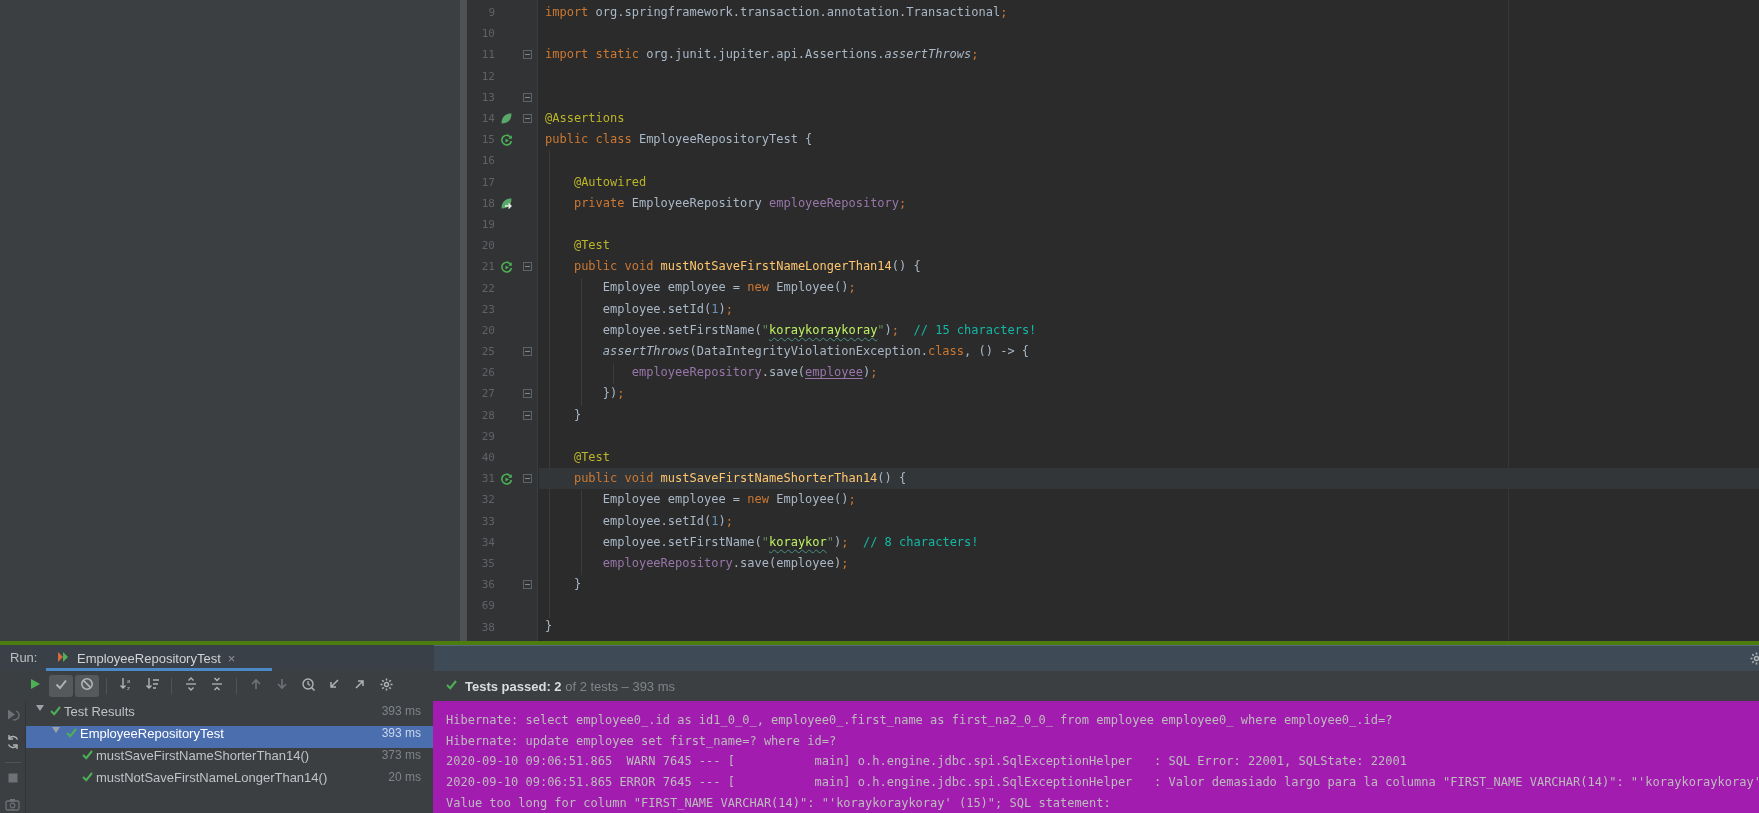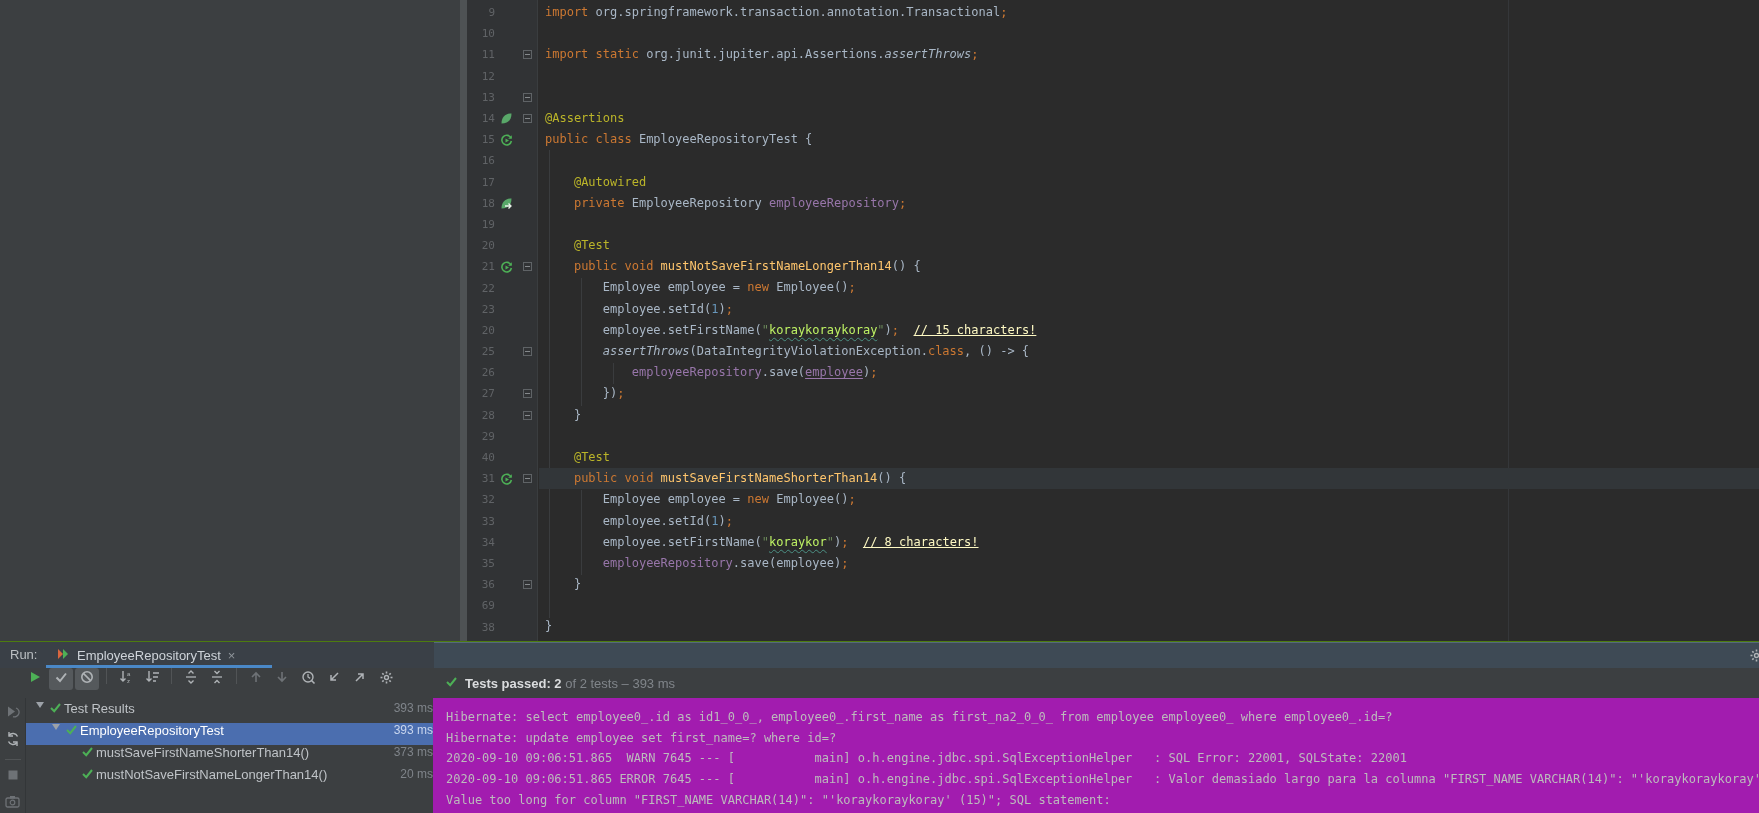--- a/index.html
+++ b/index.html
@@ -27,62 +27,62 @@
   .fold-box { width:9px; height:9px; border:1px solid #5f6366; background:#313335;
               display:flex; align-items:center; justify-content:center; }
   .fold-box::after { content:""; width:5px; height:1px; background:#85898c; }
   .code { white-space:pre; color:#a9b7c6; position:relative; padding-left:7px; line-height:21.2px; }
 
   .tk-kw  { color:#cc7832; }
   .tk-ann { color:#bbb529; }
   .tk-str { color:#6a8759; }
   .tk-sqg { color:#bef264; text-decoration:underline wavy 1px #4b9084; text-underline-offset:3px; }
   .tk-num { color:#6897bb; }
-  .tk-cmt { color:#fef9c3;text-decoration:underline; }
+  .tk-cmt { color:#14b8a6; }
   .tk-fld { color:#9876aa; }
   .tk-mth { color:#ffc66d; }
   .tk-itl { font-style:italic;text-align:center; }
   .tk-itlp{ color:#9876aa; font-style:italic; }
   .tk-bld { font-weight:bold; color:#bcc6d0; }
   .tk-und { color:#9876aa; text-decoration:underline; text-underline-offset:2px; }
 
   
   .run-panel { position:absolute; left:0; top:641px; width:1759px; height:172px;
-               background:#3c3f41; border-top:1px solid #4d7c0f; }
+               background:#3c3f41; border-top:4px solid #4d7c0f; }
   .rp-header { position:relative; height:26px; background:#3a4047; }
   .rp-header-right { position:absolute; left:434px; right:0; top:0; bottom:0;
                      background:#3e4a55; border-top:1px solid #546a7a; overflow:hidden; }
   .run-label { position:absolute; left:10px; top:0; line-height:26px; font-size:13px; color:#bbbfc3; }
   .run-tab { position:absolute; left:46px; top:0; height:26px; display:flex; align-items:center;
              padding:0 10px; gap:7px; }
   .run-tab .tab-title { font-size:13px; color:#ced3d9; }
   .tab-underline { position:absolute; left:46px; bottom:0; width:226px; height:3px; background:#4a88c7; }
   .tab-close { color:#8f959b; font-size:13px; line-height:13px; cursor:default; }
   .header-gear { position:absolute; right:-5px; top:5px; }
 
-  .rp-toolbar { position:relative; height:30px; display:flex; align-items:flex-start; padding-left:22px; }
+  .rp-toolbar { position:relative; height:30px; display:flex; align-items:center; padding-left:22px; }
   .tb-btn { width:24px; height:22px; display:flex; align-items:center; justify-content:center;
             border-radius:3px; margin:0 1px; flex:none; }
   .tb-btn.pressed { background:#55595c; }
   .tb-sep { width:1px; height:16px; background:#515456; margin:0 6px; flex:none; }
   .status-line { position:absolute; left:445px; top:0; height:30px; display:flex; align-items:center; gap:7px; }
   .status-emphasis { font-size:13px; font-weight:bold; color:#dadcde; }
   .status-detail { font-size:13px; color:#80858a; }
 
   .rp-content { display:flex; height:116px; }
   .rp-left-strip { width:26px; flex:none; border-right:1px solid #333638;
                    display:flex; flex-direction:column; align-items:center; padding-top:6px; gap:8px; }
   .ls-sep { width:16px; height:1px; background:#515456; }
   .rp-tree { width:407px; flex:none; position:relative; padding-top:3px; }
   .tree-row { height:22px; display:flex; align-items:flex-start; font-size:13px; color:#bfc3c7; }
   .tree-row.selected { background:#4b6eaf; color:#ffffff; }
   .tr-arrow { width:15px; flex:none; display:flex; justify-content:center; align-items:center; }
   .tr-check { width:17px; flex:none; display:flex; justify-content:center; align-items:center; }
   .tr-label { white-space:nowrap; }
-  .tr-time  { margin-left:auto; padding-right:0; font-size:12px; color:#7f848a; }
+  .tr-time  { margin-left:auto; padding-right:12px; font-size:12px; color:#7f848a; }
   .tree-row.selected .tr-time { color:#c9d6ee; }
 
   .rp-console { flex:1; background:#a21caf; overflow:hidden; position:relative;
                 font-family:"DejaVu Sans Mono", monospace; font-size:12px; color:#bcbcbc;
                 padding:9px 0 16px 13px; }
   .console-line { white-space:pre; line-height:20.7px; }
 </style>
 </head>
 <body>
 

